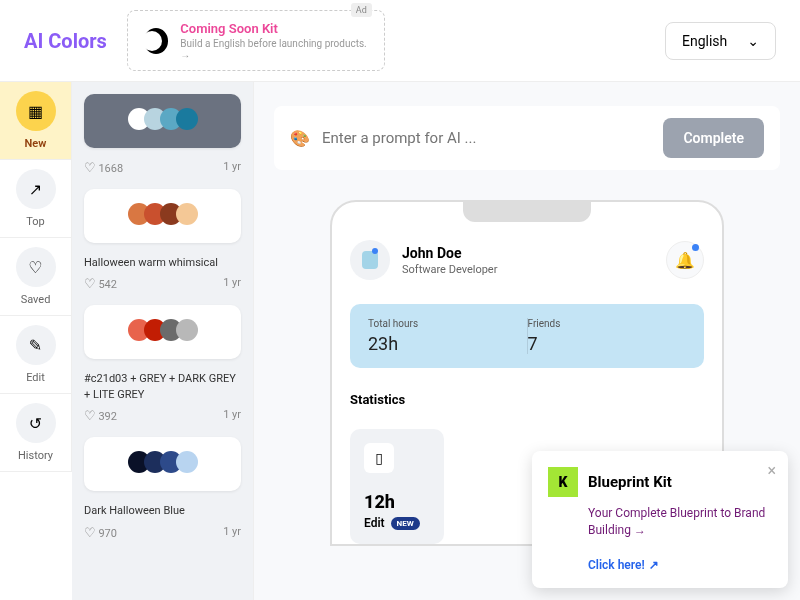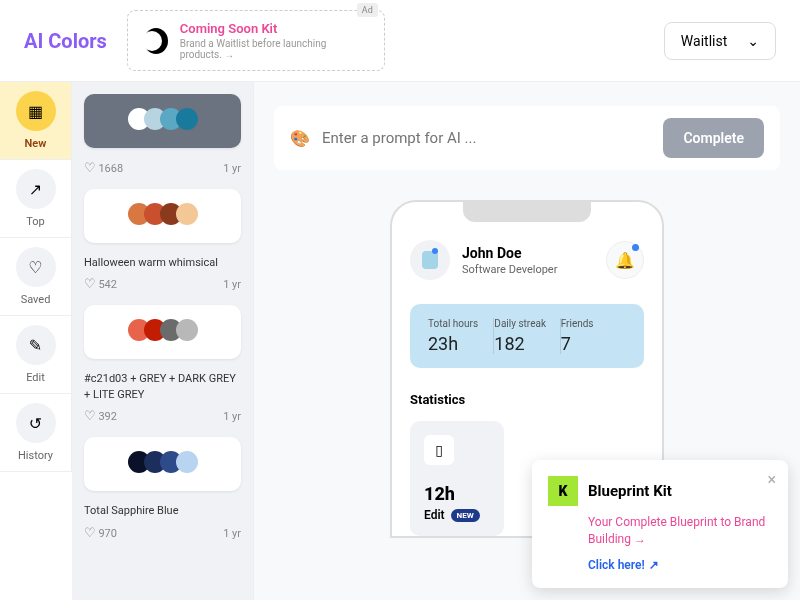--- a/index.html
+++ b/index.html
@@ -4,88 +4,88 @@
 <style>
 *{margin:0;padding:0;box-sizing:border-box;font-family:-apple-system,BlinkMacSystemFont,"Segoe UI",Roboto,sans-serif}
 body{background:#fff;width:800px;height:600px;overflow:hidden}
 .header{height:82px;border-bottom:1px solid #eee;display:flex;align-items:center;padding:0 24px;gap:20px}
 .logo{color:#8B5CF6;font-size:20px;font-weight:700}
 .promo{border:1px dashed #ccc;border-radius:8px;padding:10px 16px;display:flex;align-items:center;gap:12px;position:relative;width:258px}
 .promo-icon{width:26px;height:26px;border-radius:50%;background:#000;position:relative}
 .promo-icon::after{content:"";position:absolute;width:20px;height:20px;border-radius:50%;background:#fff;top:3px;left:-2px}
 .promo-title{font-size:13px;font-weight:600;color:#ec4899}
 .promo-sub{font-size:10px;color:#999;margin-top:2px}
-.ad-tag{position:absolute;top:-8px;right:6px;background:#eee;font-size:9px;padding:2px 5px;border-radius:3px;color:#888}
+.ad-tag{position:absolute;top:-8px;right:12px;background:#eee;font-size:9px;padding:2px 5px;border-radius:3px;color:#888}
 .lang{margin-left:auto;border:1px solid #ddd;border-radius:8px;padding:10px 16px;font-size:14px;display:flex;align-items:center;gap:20px}
 .main{display:flex;height:518px}
 .sidebar{width:72px;display:flex;flex-direction:column}
 .nav-item{height:78px;border-bottom:1px solid #eee;border-right:1px solid #eee;display:flex;flex-direction:column;align-items:center;justify-content:center;gap:6px;cursor:pointer}
 .nav-item.active{background:#FEF3C7}
 .nav-icon{width:40px;height:40px;border-radius:50%;background:#f0f2f5;display:flex;align-items:center;justify-content:center}
 .nav-item.active .nav-icon{background:#FCD34D}
 .nav-label{font-size:11px;color:#666}
 .nav-item.active .nav-label{color:#92400E;font-weight:600}
 .palette-list{width:182px;background:#f0f2f5;border-right:1px solid #eee;overflow-y:auto;padding:12px}
 .palette-card{background:#fff;border-radius:10px;padding:14px;margin-bottom:12px;box-shadow:0 1px 3px rgba(0,0,0,0.08)}
 .palette-card.selected{background:#6B7280}
 .swatches{display:flex;justify-content:center;margin-bottom:4px}
 .swatch{width:22px;height:22px;border-radius:50%;margin-left:-6px}
 .swatch:first-child{margin-left:0}
 .palette-name{font-size:11px;color:#333;margin:8px 0 6px;line-height:1.4}
-.palette-meta{display:flex;justify-content:space-between;align-items:flex-end;font-size:11px;color:#888;margin-top:0}
+.palette-meta{display:flex;justify-content:space-between;align-items:flex-start;font-size:11px;color:#888;margin-top:0}
 .heart{font-size:13px}
 .content{flex:1;background:#f8f9fb;padding:24px 20px;position:relative}
 .prompt-bar{background:#fff;border-radius:8px;padding:12px 16px;display:flex;align-items:center;gap:12px;margin-bottom:30px}
 .prompt-input{flex:1;border:none;font-size:15px;color:#999;outline:none}
 .gen-btn{background:#9CA3AF;color:#fff;border:none;padding:12px 20px;border-radius:8px;font-size:14px;font-weight:600;cursor:pointer}
-.phone{width:274px;margin:0 auto;background:#fff;border:2px solid #ddd;border-radius:26px 26px 0 0;padding:24px 18px 0;position:relative}
+.phone{width:394px;margin:0 auto;background:#fff;border:2px solid #ddd;border-radius:26px 26px 0 0;padding:24px 18px 0;position:relative}
 .notch{position:absolute;top:0;left:50%;transform:translateX(-50%);width:128px;height:20px;background:#ddd;border-radius:0 0 12px 12px}
 .profile{display:flex;align-items:center;gap:12px;margin-bottom:24px;margin-top:14px}
 .avatar{width:40px;height:40px;border-radius:50%;background:#f0f2f5;display:flex;align-items:center;justify-content:center;position:relative}
 .avatar::before{content:"";width:16px;height:18px;background:#a3d4e8;border-radius:4px}
 .avatar-dot{position:absolute;width:6px;height:6px;background:#3b82f6;border-radius:50%;top:8px;right:12px}
 .profile-name{font-size:14px;font-weight:700}
 .profile-role{font-size:11px;color:#666;margin-top:2px}
 .bell{margin-left:auto;width:38px;height:38px;border-radius:50%;background:#f8f9fb;border:1px solid #eee;display:flex;align-items:center;justify-content:center;position:relative;font-size:16px}
 .bell-dot{position:absolute;width:7px;height:7px;background:#3b82f6;border-radius:50%;top:2px;right:4px}
 .stats-bar{background:#c4e4f5;border-radius:10px;padding:14px 18px;display:flex;margin-bottom:24px}
 .stat{flex:1;border-right:1px solid rgba(0,0,0,0.1);padding-right:12px}
 .stat:last-child{border:none}
 .stat-label{font-size:10px;color:#555;margin-bottom:4px}
 .stat-val{font-size:18px;font-weight:400;color:#222}
-.stats-title{font-size:13px;font-weight:700;margin-bottom:14px}
+.stats-title{font-size:13px;font-weight:700;margin-bottom:22px}
 .stat-card{background:#f0f2f5;border-radius:10px;padding:14px;width:94px}
 .card-icon{width:30px;height:30px;background:#fff;border-radius:6px;display:flex;align-items:center;justify-content:center;font-size:14px;margin-bottom:18px}
 .card-val{font-size:18px;font-weight:800}
 .card-name{font-size:12px;font-weight:600;display:flex;align-items:center;gap:6px;margin-top:4px}
 .new-badge{background:#1e3a8a;color:#fff;font-size:8px;padding:2px 6px;border-radius:8px;font-weight:700}
 .popup{position:absolute;bottom:12px;right:12px;width:256px;background:#fff;border-radius:8px;box-shadow:0 4px 16px rgba(0,0,0,0.15);padding:16px}
 .popup-close{position:absolute;top:10px;right:12px;color:#aaa;font-size:16px;cursor:pointer}
 .popup-head{display:flex;gap:10px;align-items:center;margin-bottom:8px}
 .popup-icon{width:30px;height:30px;background:#a3e635;display:flex;align-items:center;justify-content:center;font-weight:900;font-size:14px}
 .popup-title{font-size:15px;font-weight:700}
-.popup-sub{font-size:12px;color:#ec4899;margin-bottom:10px;margin-left:40px;line-height:1.4}
+.popup-sub{font-size:12px;color:#701a75;margin-bottom:19px;margin-left:40px;line-height:1.4}
 .popup-link{font-size:12px;color:#2563eb;font-weight:600;margin-left:40px;display:flex;align-items:center;gap:4px}
 .peek{position:absolute;bottom:10px;right:60px;font-size:28px;font-weight:800;display:flex;gap:50px}
 </style>
 </head>
 <body>
 
 <div class="header">
   <div class="logo">AI Colors</div>
   <div class="promo">
     <div class="ad-tag">Ad</div>
     <div class="promo-icon"></div>
     <div>
       <div class="promo-title">Coming Soon Kit</div>
-      <div class="promo-sub">Brand a Waitlist before launching products. →</div>
+      <div class="promo-sub">Build a English before launching products. →</div>
     </div>
   </div>
   <div class="lang">
-    <span>Waitlist</span>
+    <span>English</span>
     <span>⌄</span>
   </div>
 </div>
 
 <div class="main">
   <div class="sidebar" id="sidebar">
       <div class="nav-item active">
         <div class="nav-icon">▦</div>
         <div class="nav-label">New</div>
       </div>
@@ -153,21 +153,21 @@
       </div>
       <div style="margin-bottom:14px">
         <div class="palette-card ">
           <div class="swatches">
             <div class="swatch" style="background:#0a1128"></div>
             <div class="swatch" style="background:#1c2e5c"></div>
             <div class="swatch" style="background:#2d4a8a"></div>
             <div class="swatch" style="background:#b8d4f0"></div>
           </div>
         </div>
-        <div class="palette-name">Total Sapphire Blue</div>
+        <div class="palette-name">Dark Halloween Blue</div>
         <div class="palette-meta">
           <span><span class="heart">♡</span> 970</span>
           <span>1 yr</span>
         </div>
       </div>
     </div>
   <div class="content">
     <div class="prompt-bar">
       <span style="color:#aaa">🎨</span>
       <input class="prompt-input" placeholder="Enter a prompt for AI ..." style="">
@@ -182,24 +182,20 @@
         <div>
           <div class="profile-name">John Doe</div>
           <div class="profile-role">Software Developer</div>
         </div>
         <div class="bell">🔔<div class="bell-dot"></div></div>
       </div>
       <div class="stats-bar" id="statsbar">
           <div class="stat">
             <div class="stat-label">Total hours</div>
             <div class="stat-val">23h</div>
-          </div>
-          <div class="stat">
-            <div class="stat-label">Daily streak</div>
-            <div class="stat-val">182</div>
           </div>
           <div class="stat">
             <div class="stat-label">Friends</div>
             <div class="stat-val">7</div>
           </div>
         </div>
       <div class="stats-title">Statistics</div>
       <div style="display:flex;gap:12px">
         <div class="stat-card">
           <div class="card-icon">▯</div>

